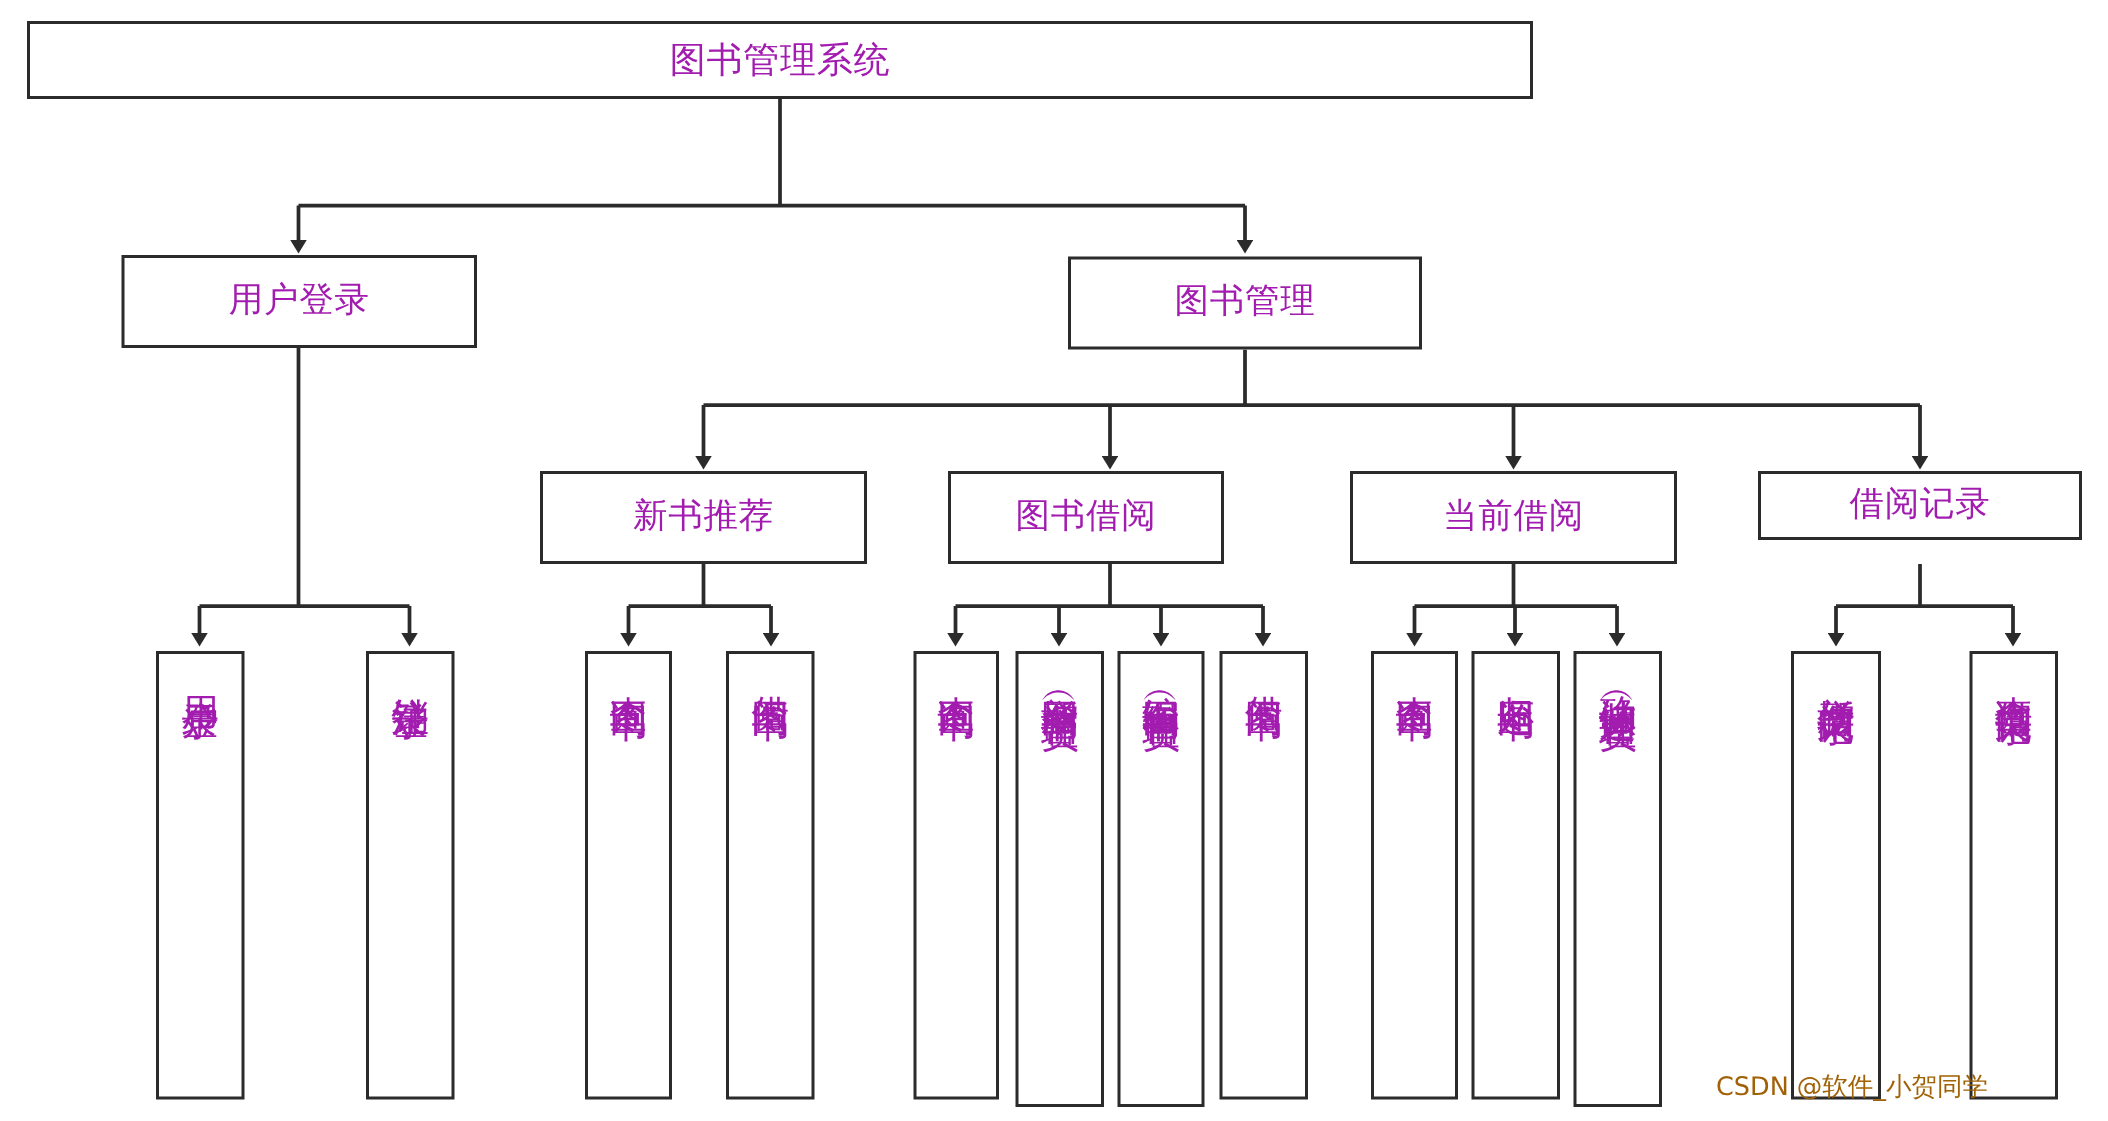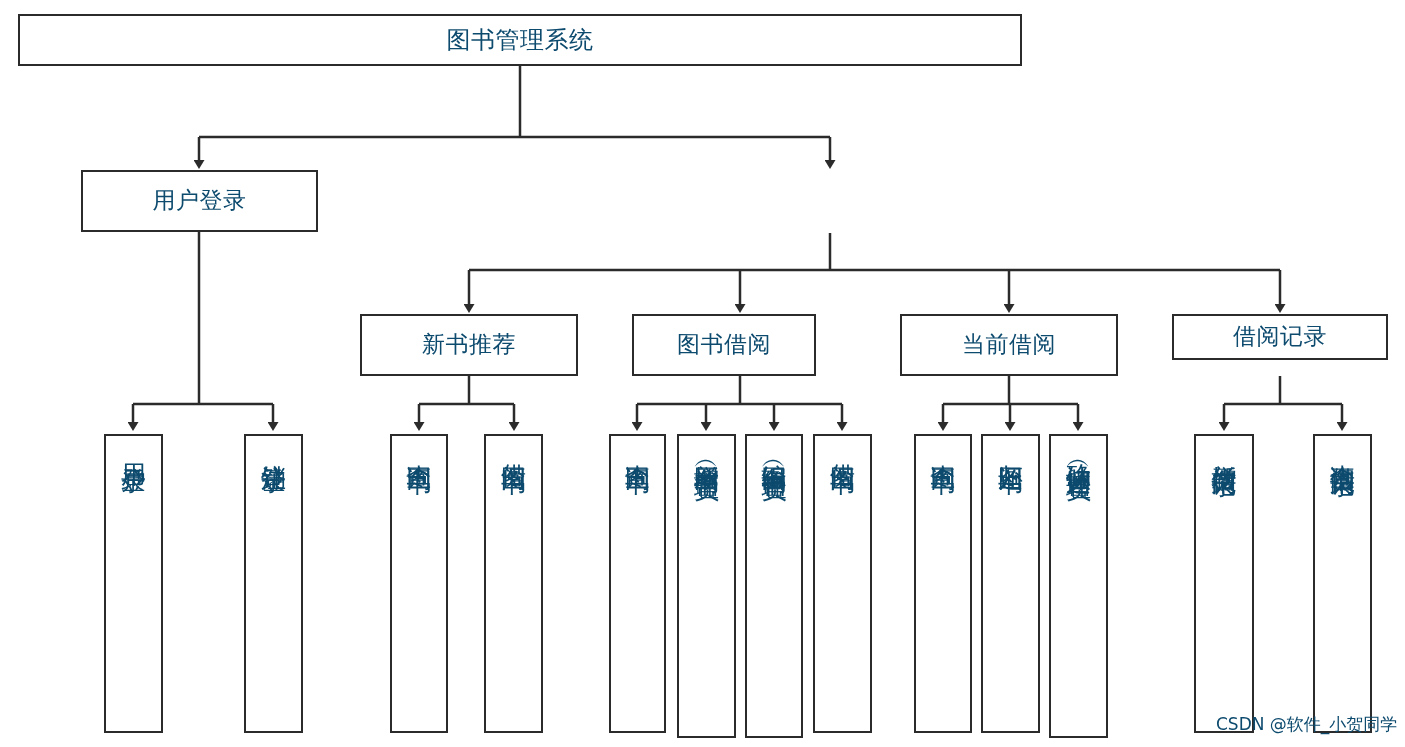--- a/index.html
+++ b/index.html
@@ -25,21 +25,21 @@
     pointer-events: none;
   }
   .node {
     position: absolute;
     box-sizing: border-box;
     background: #ffffff;
     border: 2.5px solid #2b2b2b;
     display: flex;
     align-items: center;
     justify-content: center;
-    color: #0c4a6e;
+    color: #a21caf;
     z-index: 2;
   }
   .node.root {
     border-width: 2.5px;
   }
   .node-label {
     display: block;
     line-height: 1.18;
     letter-spacing: 0.5px;
     white-space: nowrap;
@@ -59,24 +59,24 @@
   }
   .node.vert .node-label {
     writing-mode: vertical-rl;
     text-orientation: upright;
     font-size: 25px;
     letter-spacing: 2px;
     line-height: 1;
   }
   .watermark {
     position: absolute;
-    left: 1216px;
+    left: 1144px;
     top: 713px;
     font-size: 17px;
-    color: #0c4a6e;
+    color: #a16207;
     white-space: nowrap;
     z-index: 5;
     font-family: "DejaVu Sans", "Liberation Sans", sans-serif;
   }
 </style>
 </head>
 <body>
 
 <div id="canvas">
 
@@ -131,20 +131,23 @@
   </svg>
 
   <div class="node root horiz" style="left:18px; top:14px; width:1004px; height:52px;">
     <span class="node-label">图书管理系统</span>
   </div>
 
   <div class="node horiz" style="left:81px; top:170px; width:237px; height:62px;">
     <span class="node-label">用户登录</span>
   </div>
 
+  <div class="node horiz" style="left:712px; top:171px; width:236px; height:62px;">
+    <span class="node-label">图书管理</span>
+  </div>
 
   <div class="node horiz" style="left:360px; top:314px; width:218px; height:62px;text-align:right;">
     <span class="node-label">新书推荐</span>
   </div>
 
   <div class="node horiz" style="left:632px; top:314px; width:184px; height:62px;">
     <span class="node-label">图书借阅</span>
   </div>
 
   <div class="node horiz" style="left:900px; top:314px; width:218px; height:62px;align-items:center;">

